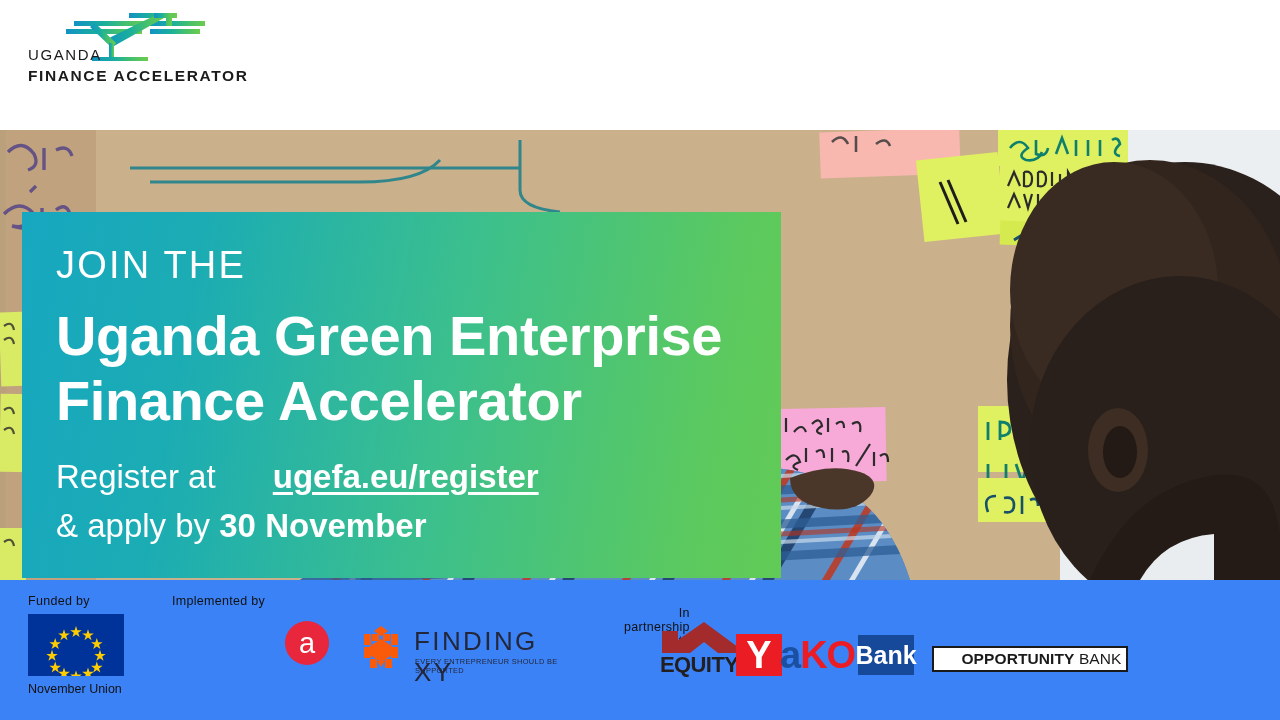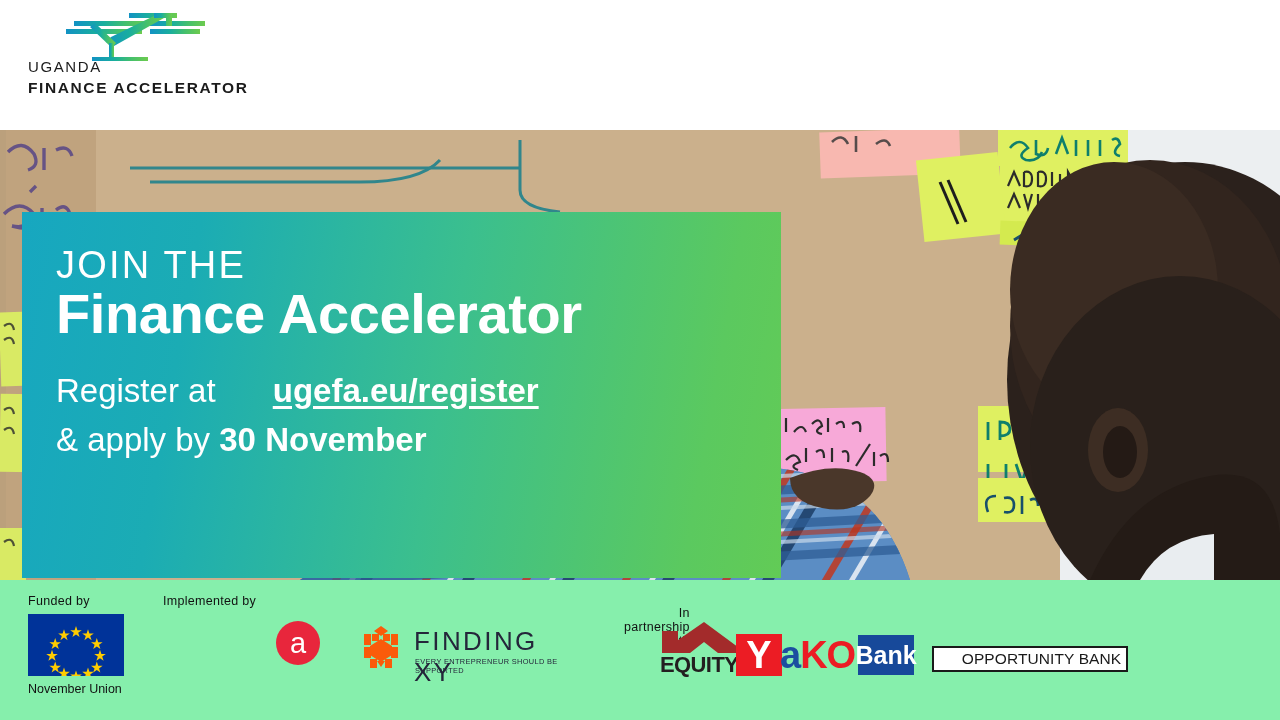--- a/index.html
+++ b/index.html
@@ -8,21 +8,21 @@
     font-family:"Liberation Sans", sans-serif;
     background:#ffffff;
     position:relative;
     overflow:hidden;
   }
 
   
   #header { position:absolute; left:0; top:0; width:1280px; height:130px; background:#fff; }
   #logo { position:absolute; left:28px; top:12px; width:230px; height:108px; }
   #logo-mark { position:absolute; left:26px; top:0px; width:160px; height:52px; }
-  #logo-wordmark { position:absolute; left:0px; top:44px; width:232px; }
+  #logo-wordmark { position:absolute; left:0px; top:32px; width:232px; }
   .logo-line { color:#1b1b1b; letter-spacing:1.6px; line-height:1.42; }
   #logo-l1 { font-size:15px; font-weight:400; }
   #logo-l2 { font-size:15.5px; font-weight:700; }
   #logo-l3 { font-size:15.5px; font-weight:700; }
 
   
   #photo { position:absolute; left:0; top:130px; width:1280px; height:450px; overflow:hidden; background:#c3a882; }
 
   
   #panel {
@@ -41,31 +41,31 @@
   .headline.second { margin-top:-8px; }
   .sub {
     font-size:33px; font-weight:300; color:#ffffff; line-height:1.48;
     margin-top:16px; white-space:nowrap;
   }
   .sub.second { margin-top:0; }
   .sub b { font-weight:700; }
   .sub .link { font-weight:700; text-decoration:underline; text-underline-offset:4px;margin-left:48px; }
 
   
-  #footer { position:absolute; left:0; top:580px; width:1280px; height:140px; background:#86efac; }
+  #footer { position:absolute; left:0; top:580px; width:1280px; height:140px; background:#3b82f6; }
   .f-label { font-size:12.5px; color:#111; font-weight:400; letter-spacing:0.3px; }
 
   
   #blk-funded { position:absolute; left:28px; top:14px; width:140px; }
   #eu-flag { position:absolute; left:0px; top:20px; width:96px; height:62px; background:#003399; }
   #eu-stars { position:absolute; left:0; top:0; width:96px; height:62px; }
   #eu-caption { position:absolute; left:0px; top:88px; font-size:12.5px; color:#111; }
 
   
-  #blk-impl { position:absolute; left:163px; top:14px; }
+  #blk-impl { position:absolute; left:172px; top:14px; }
   #adelphi { position:absolute; left:0px; top:26px; width:172px; height:48px; }
   #adelphi-word { position:absolute; left:0px; top:4px; font-size:36px; font-weight:400; color:#3a3a3c; letter-spacing:-0.5px; }
   #adelphi-dot { position:absolute; left:113px; top:1px; width:44px; height:44px; border-radius:50%; background:#e8263c; }
   #adelphi-a { position:absolute; left:0; top:0; width:44px; height:44px; color:#fff; font-size:29px; font-weight:400;
                display:flex; align-items:center; justify-content:center; line-height:1; }
 
   
   #findingxy { position:absolute; left:358px; top:622px; width:215px; height:52px; }
   #fxy-icon { position:absolute; left:0px; top:3px; width:46px; height:46px; }
   #fxy-name { position:absolute; left:56px; top:4px; font-size:26px; font-weight:400; color:#24263a; letter-spacing:2.4px; }
@@ -90,21 +90,21 @@
   #yk-k { color:#ec1c24; }
   #yk-o { color:#ec1c24; }
   #yk-bluebox { position:absolute; left:122px; top:1px; width:56px; height:40px; background:#17499a; }
   #yk-bank { position:absolute; left:0; top:0; width:56px; height:40px; color:#fff; font-size:25px; font-weight:700;
              display:flex; align-items:center; justify-content:center; line-height:1; }
 
   
   #oppbank { position:absolute; left:932px; top:646px; width:196px; height:26px;
              border:2px solid #1a1a1a; background:#fff; display:flex; align-items:center; justify-content:center; }
   #ob-text { font-size:15.5px; color:#1a1a1a; letter-spacing:0.1px; white-space:nowrap; }
-  #ob-text b { font-weight:400;margin-left:23px; }
+  #ob-text b { font-weight:700;margin-left:23px; }
   #ob-text span.light { font-weight:400; }
 </style>
 </head>
 <body>
 
 <div id="header">
   <div id="logo">
 
     <svg id="logo-mark" viewBox="0 0 160 52">
       <defs>
@@ -360,20 +360,21 @@
         </g>
       </g>
     </g>
 
     <path d="M790 348 q40 -16 70 -6 q22 8 10 24 q-16 18 -48 12 q-32 -6 -32 -30 Z" fill="#4a372a"></path>
   </svg>
 </div>
 
 <div id="panel">
   <div id="eyebrow">JOIN THE</div>
+  <div class="headline">Uganda Green Enterprise</div>
   <div class="headline second">Finance Accelerator</div>
   <div class="sub">
     <span>Register at </span><span class="link">ugefa.eu/register</span>
   </div>
   <div class="sub second">
     <span>&amp; apply by </span><b>30 November</b>
   </div>
 </div>
 
 <div id="footer">

